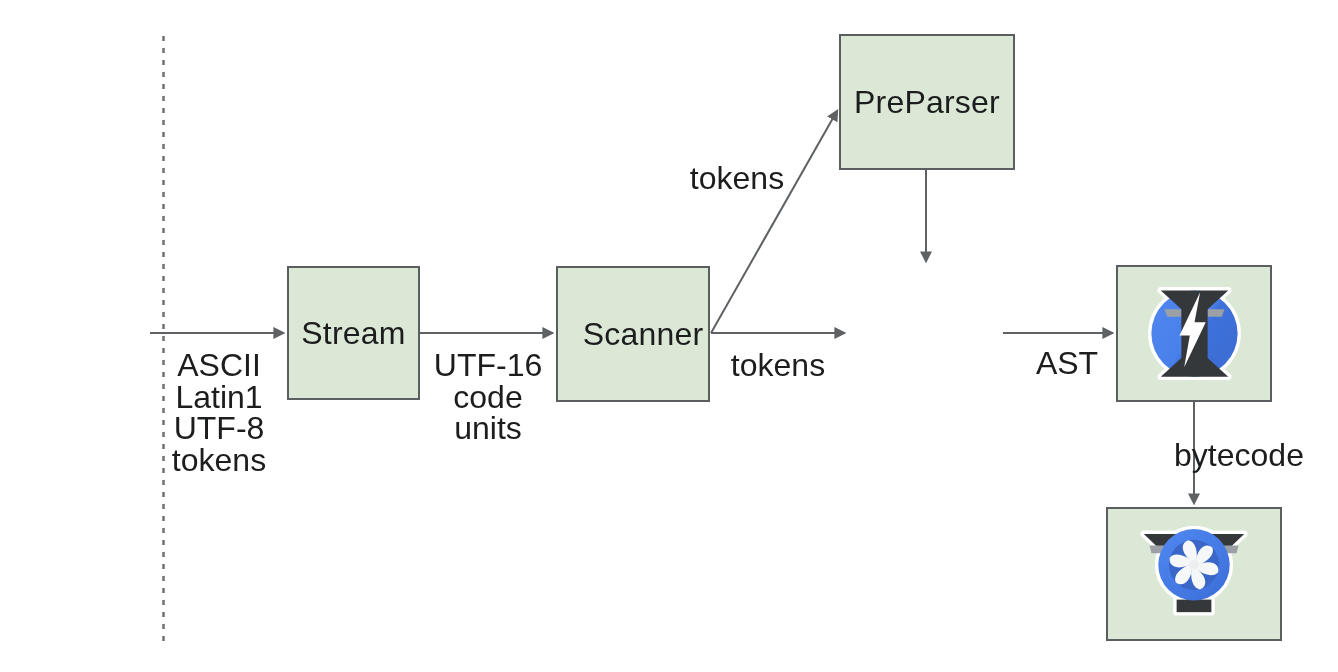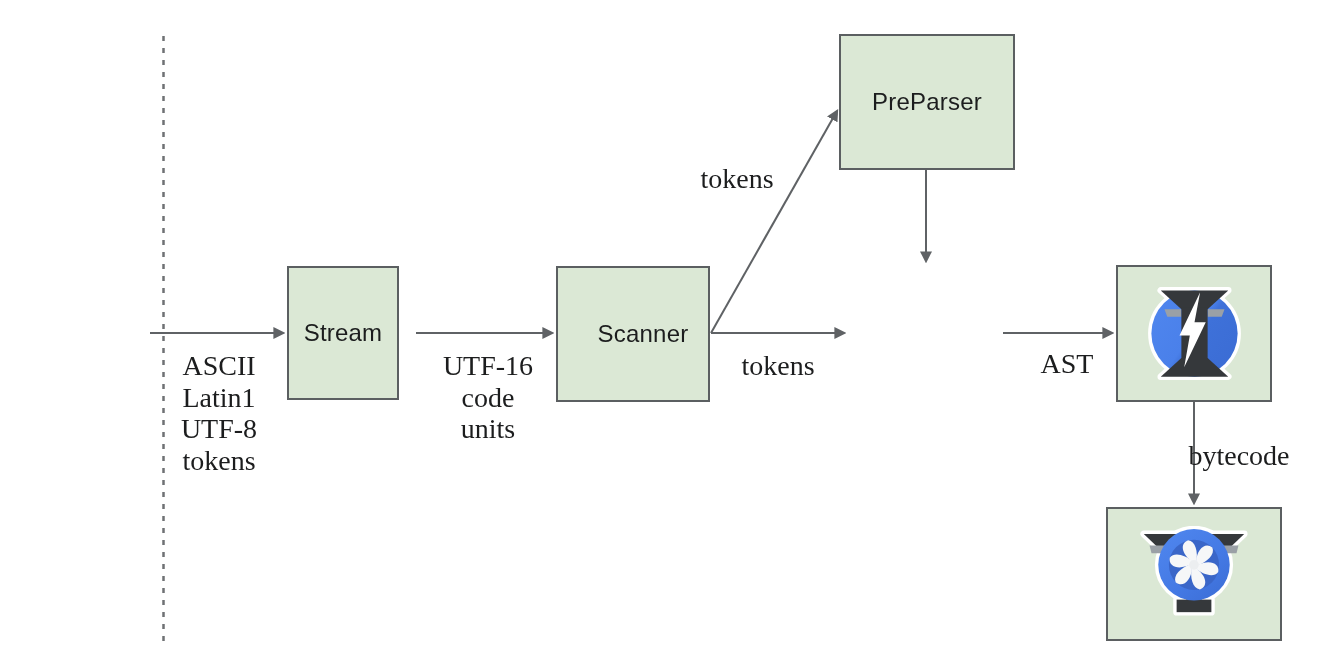--- a/index.html
+++ b/index.html
@@ -18,32 +18,32 @@
   html,body{margin:0;padding:0;background:#ffffff;}
   .canvas{
     position:relative;width:1338px;height:672px;background:#ffffff;overflow:hidden;
     font-family:"Liberation Sans","DejaVu Sans",sans-serif;color:var(--text);
   }
   svg.overlay{position:absolute;left:0;top:0;width:1338px;height:672px;pointer-events:none;}
   .box{
     position:absolute;box-sizing:border-box;
     background:var(--box-fill);border:2px solid var(--box-border);
     display:flex;align-items:center;justify-content:center;
-    font-size:24px;letter-spacing:0.2px;
+    font-size:32px;letter-spacing:0.2px;
   }
   #box-blink{left:18px;top:266px;width:132px;height:134px;}
-  #box-stream{left:287px;top:266px;width:112px;height:134px;}
+  #box-stream{left:287px;top:266px;width:133px;height:134px;}
   #box-scanner{left:556px;top:266px;width:154px;height:136px;padding-left:20px;}
   #box-preparser{left:839px;top:34px;width:176px;height:136px;}
   #box-parser{left:848px;top:266px;width:155px;height:135px;}
   #box-ignition{left:1116px;top:265px;width:156px;height:137px;}
   #box-turbofan{left:1106px;top:507px;width:176px;height:134px;}
   .elabel{
-    position:absolute;font-size:28px;line-height:31.5px;text-align:center;
-    transform:translateX(-50%);white-space:nowrap;font-family:Liberation Serif, serif;
+    position:absolute;font-size:32px;line-height:31.5px;text-align:center;
+    transform:translateX(-50%);white-space:nowrap;
   }
   #label-chunks{left:219px;top:350px;text-align:center;}
   #label-utf16{left:488px;top:350px;}
   #label-tokens-up{left:737px;top:163px;}
   #label-tokens-low{left:778px;top:350px;}
   #label-ast{left:1060px;top:348px;margin-left:7px;}
   #label-bytecode{left:1223px;top:440px;margin-left:16px;}
 </style>
 </head>
 <body>

